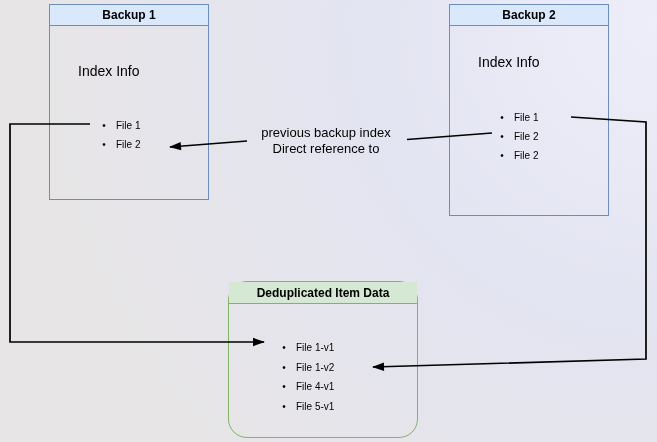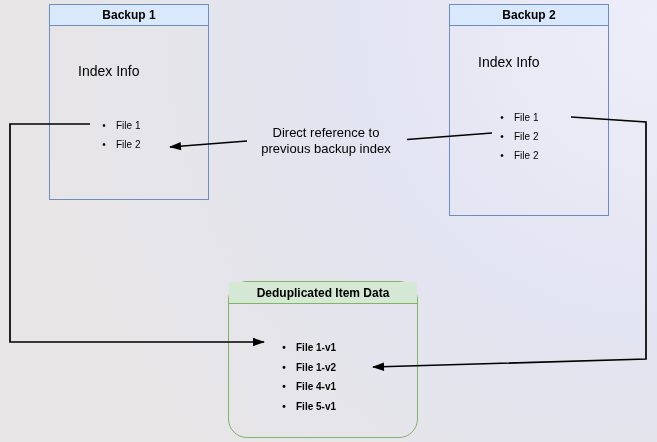--- a/index.html
+++ b/index.html
@@ -56,21 +56,21 @@
   #dedup-box   { left: 228px; top: 281px; width: 190px; height: 157px; border-radius: 19px; }
 
   #backup1-index { left: 28px; top: 58px; }
   #backup2-index { left: 28px; top: 49px; }
 
   #backup1-list { left: 46px; top: 111px; }
   #backup1-list li { line-height: 19px; }
   #backup2-list { left: 44px; top: 103px; }
   #backup2-list li { line-height: 19px; }
   #dedup-list   { left: 47px; top: 56px; }
-  #dedup-list li { line-height: 19.7px; font-weight: bold; }
+  #dedup-list li { line-height: 19.7px; }
 
   #annotation {
     position: absolute;
     left: 240px;
     top: 125px;
     width: 172px;
     text-align: center;
     font-size: 13px;
     line-height: 16px;
   }
@@ -109,22 +109,22 @@
     <div class="box-header">Deduplicated Item Data</div>
     <ul class="file-list" id="dedup-list">
         <li>File 1-v1</li>
         <li>File 1-v2</li>
         <li>File 4-v1</li>
         <li>File 5-v1</li>
       </ul>
   </div>
 
   <div id="annotation">
+    <div>previous backup index</div>
     <div>Direct reference to</div>
-    <div>previous backup index</div>
   </div>
 
   <svg id="connector-layer" viewBox="0 0 657 442" xmlns="http://www.w3.org/2000/svg">
     <defs>
       <marker id="arrowhead" markerUnits="userSpaceOnUse" markerWidth="14" markerHeight="12" refX="12" refY="6" orient="auto">
         <path d="M1,1.8 L13,6 L1,10.2 Z" fill="#000"></path>
       </marker>
     </defs>
 
     <line x1="492" y1="133" x2="407" y2="139.5" stroke="#000" stroke-width="1.7"></line>

